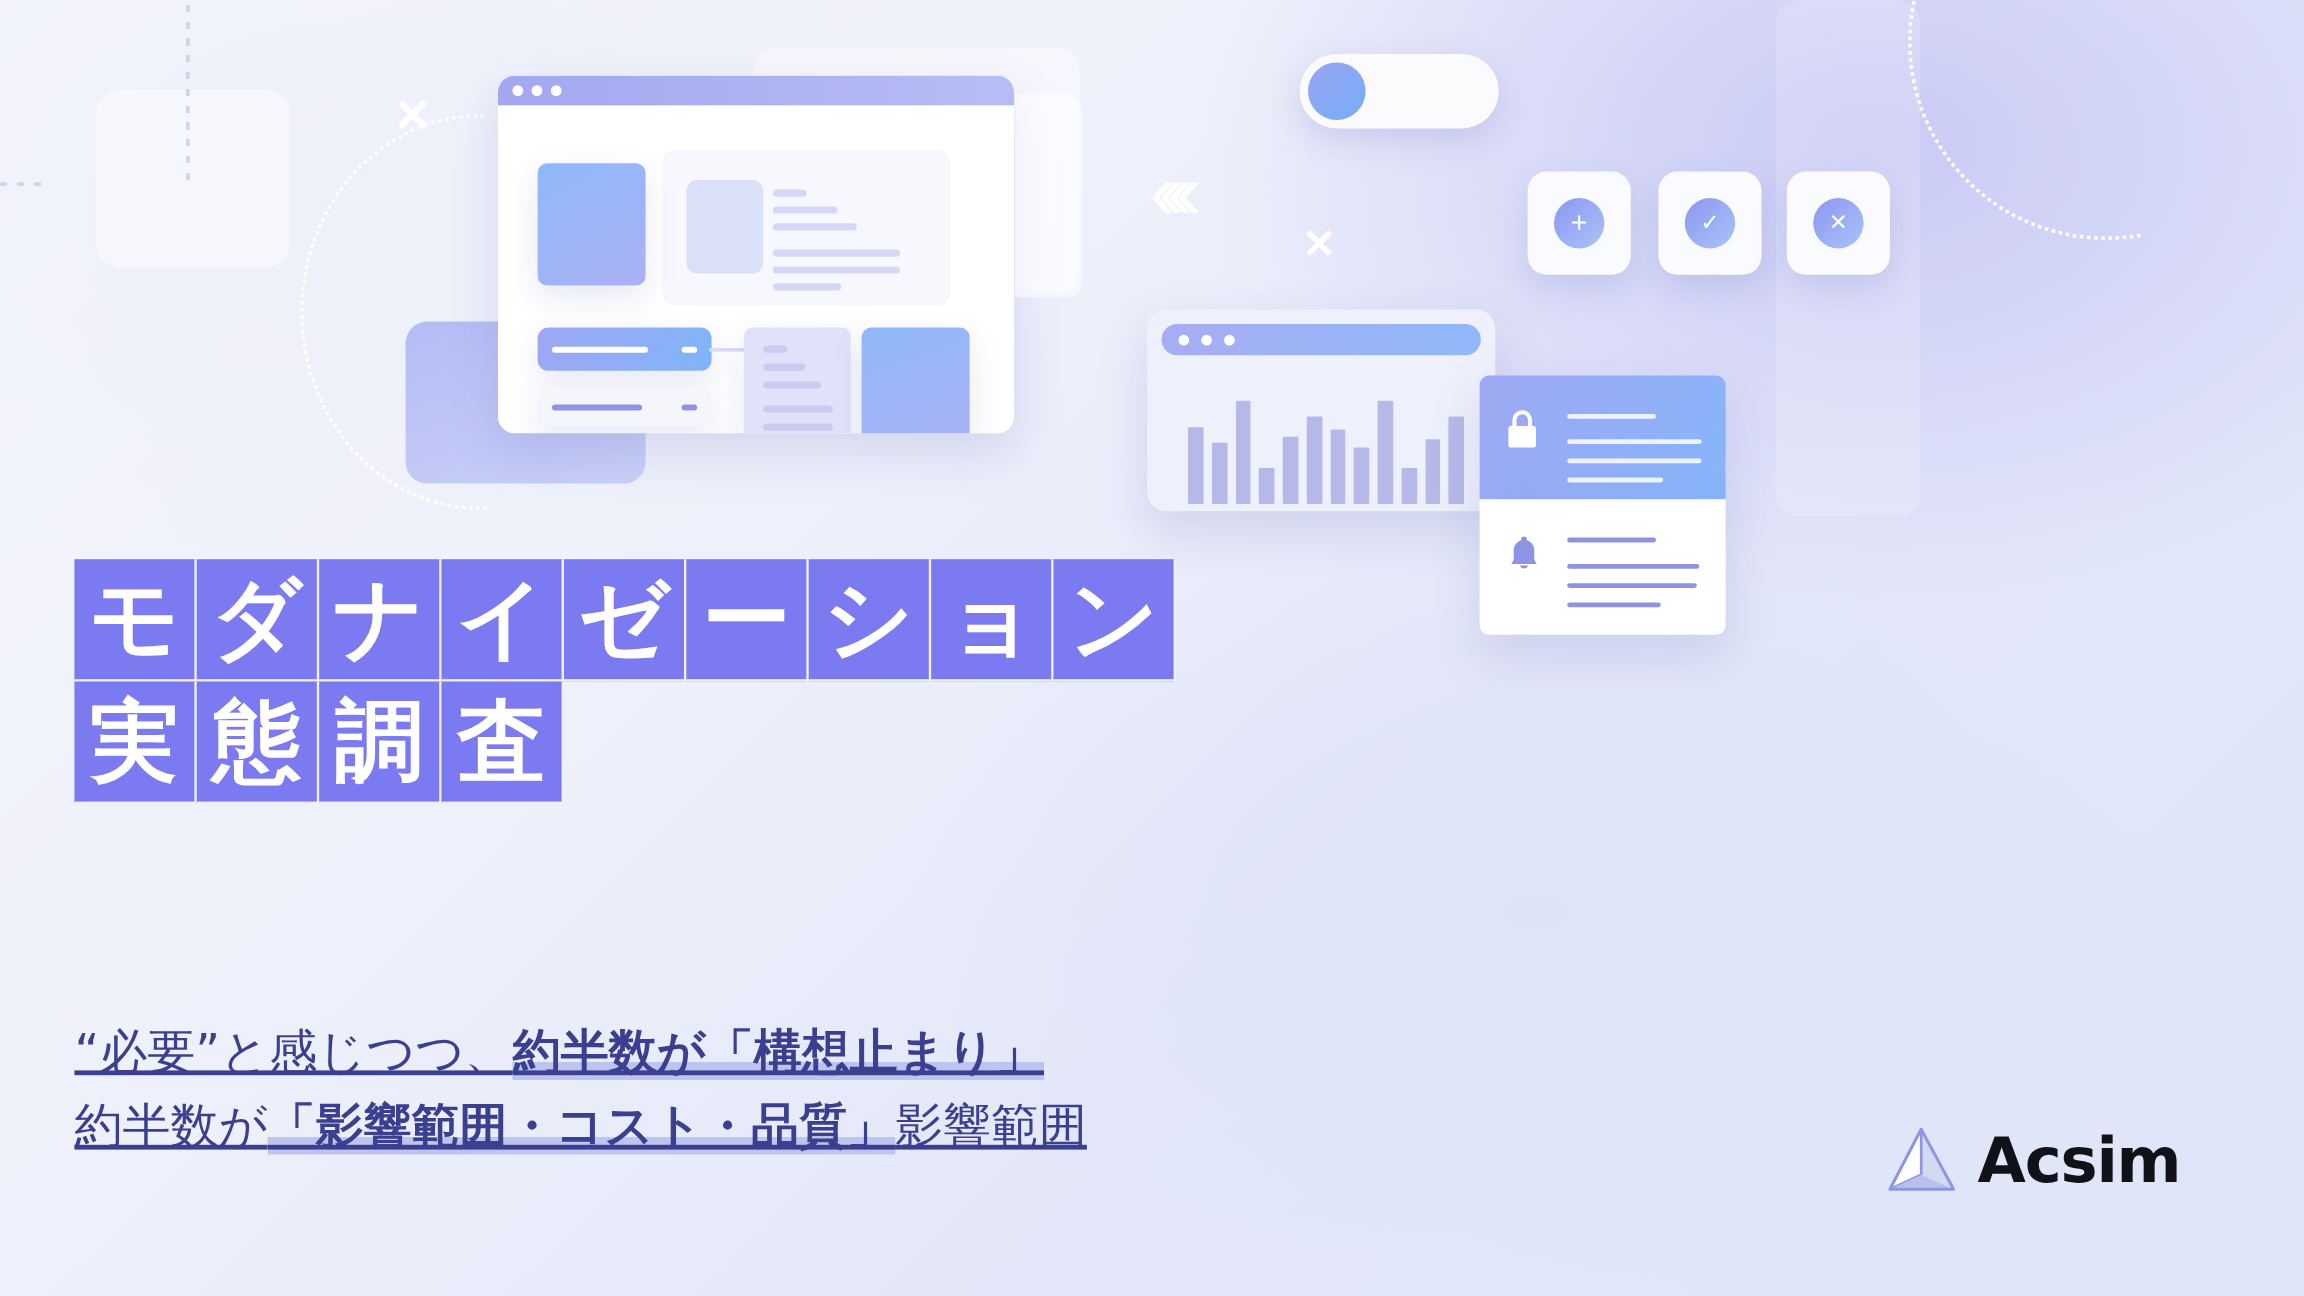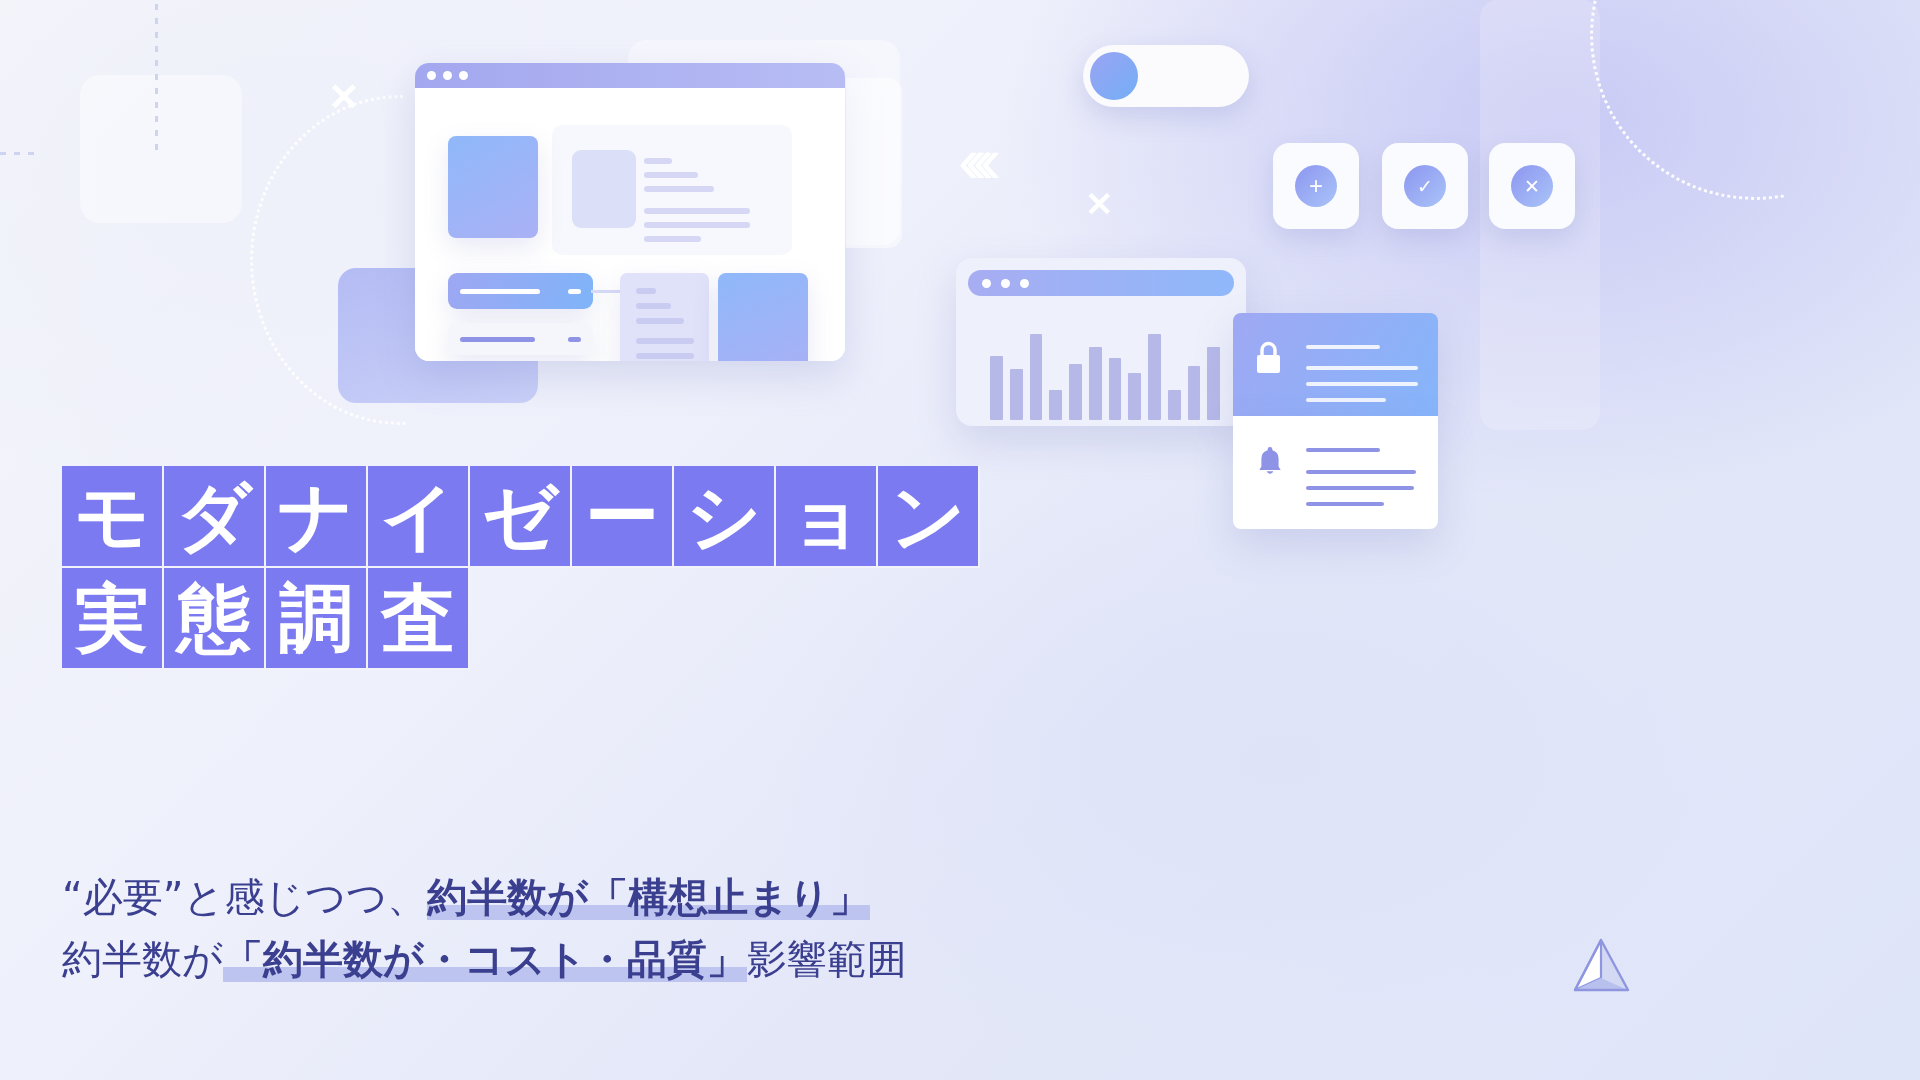--- a/index.html
+++ b/index.html
@@ -65,21 +65,21 @@
     background:#7b7af0;
     color:#ffffff;
     font-size:74px; line-height:1;
     font-weight:700;
     font-family:"DejaVu Sans", sans-serif;
     border-right:2px solid #f2f3fa;
     border-bottom:2px solid #f2f3fa;
   }
 
   
-  .sub { position:absolute; left:62px; top:866px; color:#3b3f8f; }
+  .sub { position:absolute; left:62px; top:846px; color:#3b3f8f;text-decoration:underline; }
   .sub-line { font-size:40px; line-height:62px; white-space:nowrap;
               font-family:"DejaVu Sans", sans-serif; font-weight:400; }
   .sub-em {
     font-weight:700;
     background:linear-gradient(transparent 68%, #bcc4ef 68%, #bcc4ef 100%);
   }
 
   
   .logo { position:absolute; left:1570px; top:938px; display:flex; align-items:center; gap:16px; }
   .logo-text { font-size:52px; font-weight:700; color:#111217; letter-spacing:-1px;
@@ -233,26 +233,27 @@
       <div class="hl-cell">調</div>
       <div class="hl-cell">査</div>
     </div>
   </div>
 
 <div class="sub">
   <div class="sub-line">
     <span>“必要”と感じつつ、</span><span class="sub-em">約半数が「構想止まり」</span>
   </div>
   <div class="sub-line">
-    <span>約半数が</span><span class="sub-em">「約半数が・コスト・品質」</span><span>影響範囲</span>
+    <span>約半数が</span><span class="sub-em">「影響範囲・コスト・品質」</span><span>影響範囲</span>
   </div>
 </div>
 
 <div class="logo">
   <span style="display:block;width:62px;height:58px;">
     <svg viewBox="0 0 62 58" width="62" height="58">
       <polygon points="31,2 58,52 31,40" fill="#d3d8f3"></polygon>
       <polygon points="31,2 31,40 5,52" fill="#ffffff" stroke="#8e96e0" stroke-width="2.2" stroke-linejoin="round"></polygon>
       <polygon points="5,52 31,40 58,52" fill="#b8c0ee"></polygon>
       <polygon points="31,2 58,52 5,52" fill="none" stroke="#8e96e0" stroke-width="2.4" stroke-linejoin="round"></polygon>
     </svg>
   </span>
+  <span class="logo-text">Acsim</span>
 </div>
 
 </body></html>

